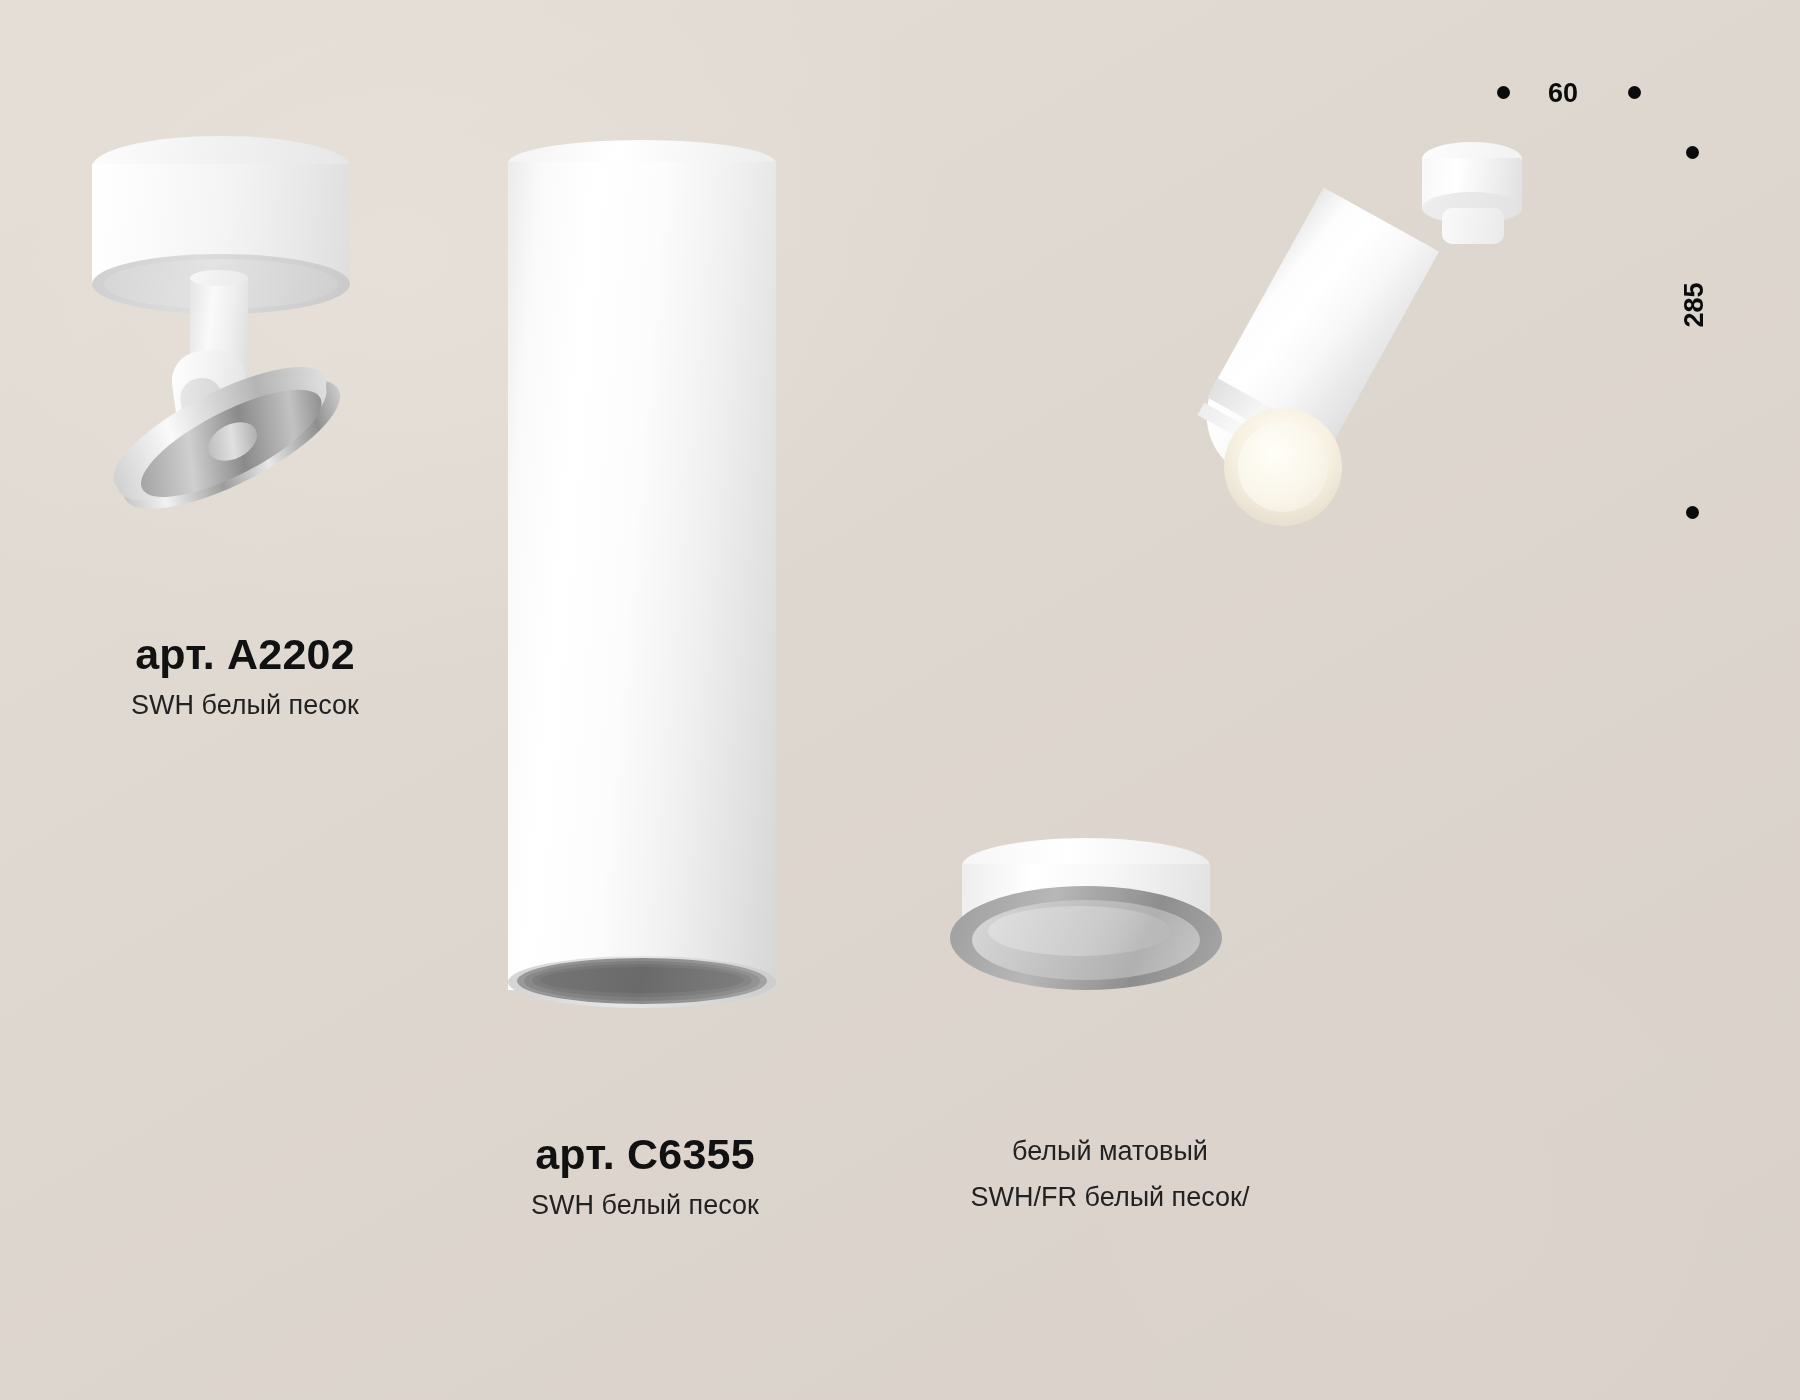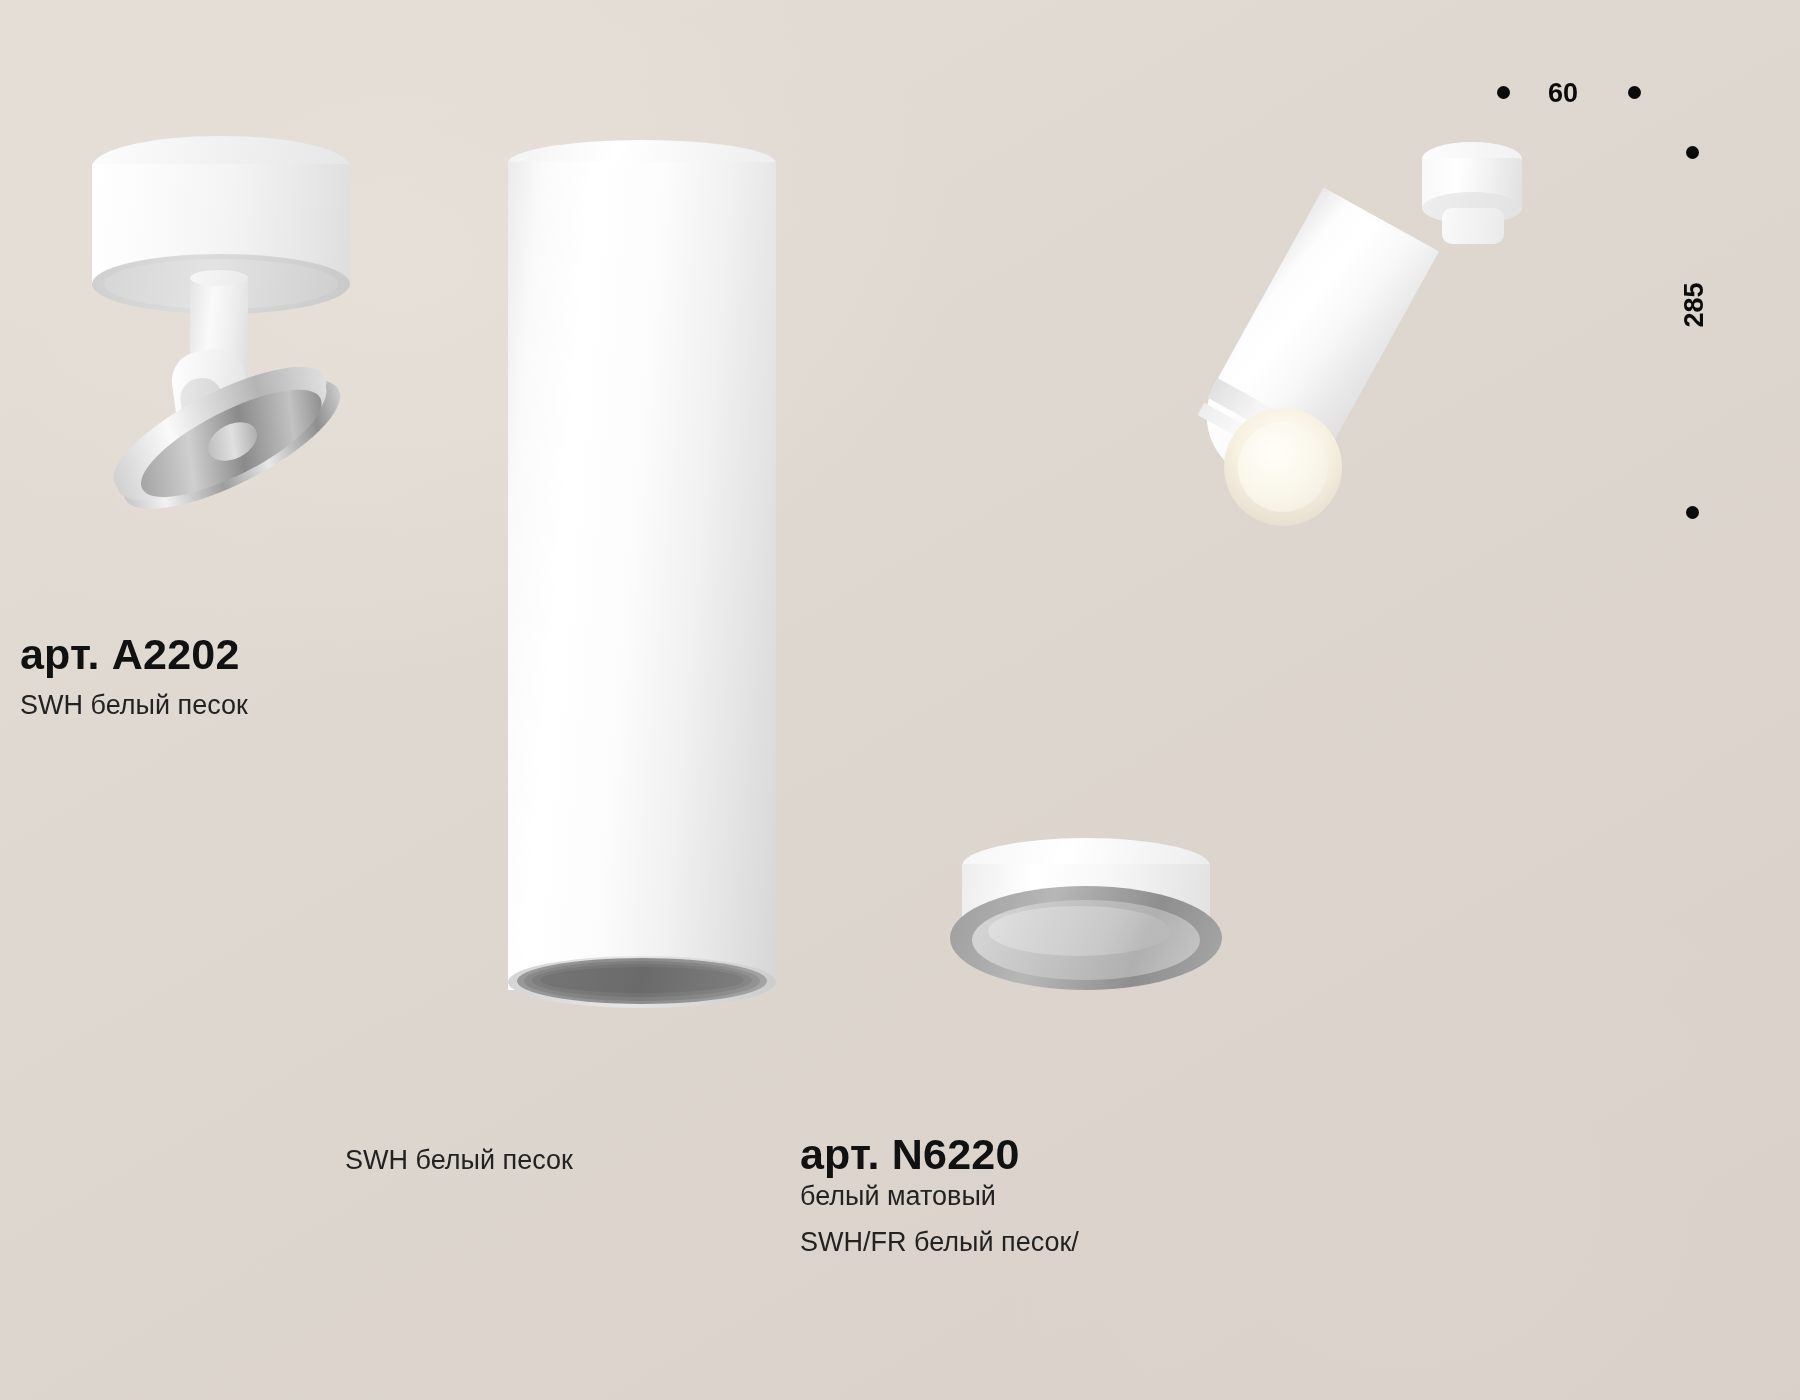--- a/index.html
+++ b/index.html
@@ -10,21 +10,21 @@
   }
   .stage{position:absolute;inset:0;
     background:
       radial-gradient(ellipse 900px 700px at 22% 18%, #e6e0d9 0%, rgba(230,224,217,0) 62%),
       radial-gradient(ellipse 1000px 900px at 78% 85%, #dcd4cc 0%, rgba(220,212,204,0) 60%),
       linear-gradient(150deg,#e4ded7 0%,#ded7d0 45%,#d8d0c8 100%);
   }
 
   
   .node{position:absolute;}
-  .lbl{position:absolute;text-align:left;color:#111;}
+  .lbl{position:absolute;text-align:center;color:#111;}
   .lbl .art{font-size:43px;font-weight:700;letter-spacing:.2px;white-space:nowrap;line-height:1.05;}
   .lbl .sub{font-size:27px;font-weight:400;color:#222;line-height:1.28;margin-top:11px;white-space:nowrap;}
 
   
   #a2202{left:70px;top:128px;width:350px;height:400px;}
   .can-top{position:absolute;left:22px;top:8px;width:258px;height:62px;border-radius:50%;
     background:linear-gradient(100deg,#fdfdfd,#f2f2f2 45%,#e6e6e6);}
   .can-body{position:absolute;left:22px;top:36px;width:258px;height:120px;
     background:linear-gradient(95deg,#ffffff 0%,#fbfbfb 22%,#f4f4f4 52%,#e9e9e9 78%,#dedede 100%);}
   .can-bot{position:absolute;left:22px;top:126px;width:258px;height:60px;border-radius:50%;
@@ -143,32 +143,32 @@
   <div class="node" id="c6355">
     <div class="cyl-top"></div>
     <div class="cyl-body"></div>
     <div class="cyl-bot"></div>
     <div class="cyl-in1"></div>
     <div class="cyl-in2"></div>
     <div class="cyl-in3"></div>
     <div class="cyl-in4"></div>
   </div>
   <div class="lbl" id="c6355-label">
+    <div class="art">арт. C6355</div>
     <div class="sub">SWH белый песок</div>
   </div>
 
   <div class="node" id="n6220">
     <div class="puck-top"></div>
     <div class="puck-body"></div>
     <div class="puck-rim"></div>
     <div class="puck-lens"></div>
     <div class="puck-lens-hi"></div>
   </div>
   <div class="lbl" id="n6220-label">
-    <div class="art">арт. N6220</div>
     <div class="sub" style="margin-top:2px;">белый матовый</div>
     <div class="sub">SWH/FR белый песок/</div>
   </div>
 
   <div class="node" id="spot">
     <div class="sp-canopy-top"></div>
     <div class="sp-canopy"></div>
     <div class="sp-canopy-bot"></div>
     <div class="sp-knuckle"></div>
     <div class="sp-arm"></div>

